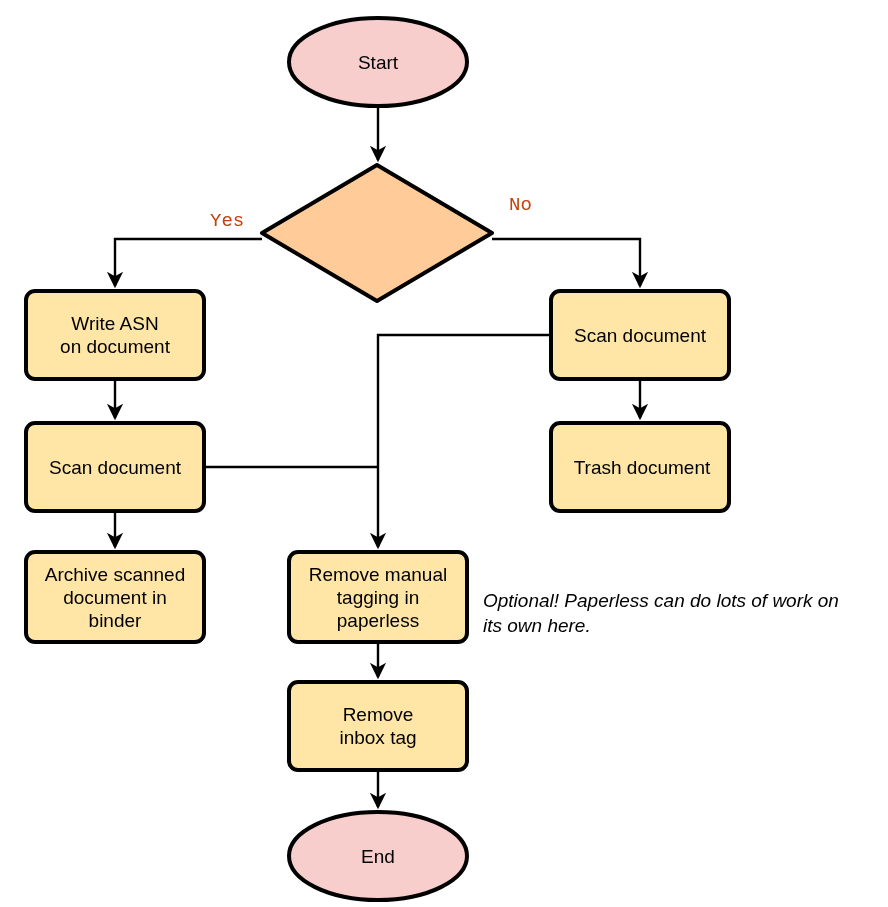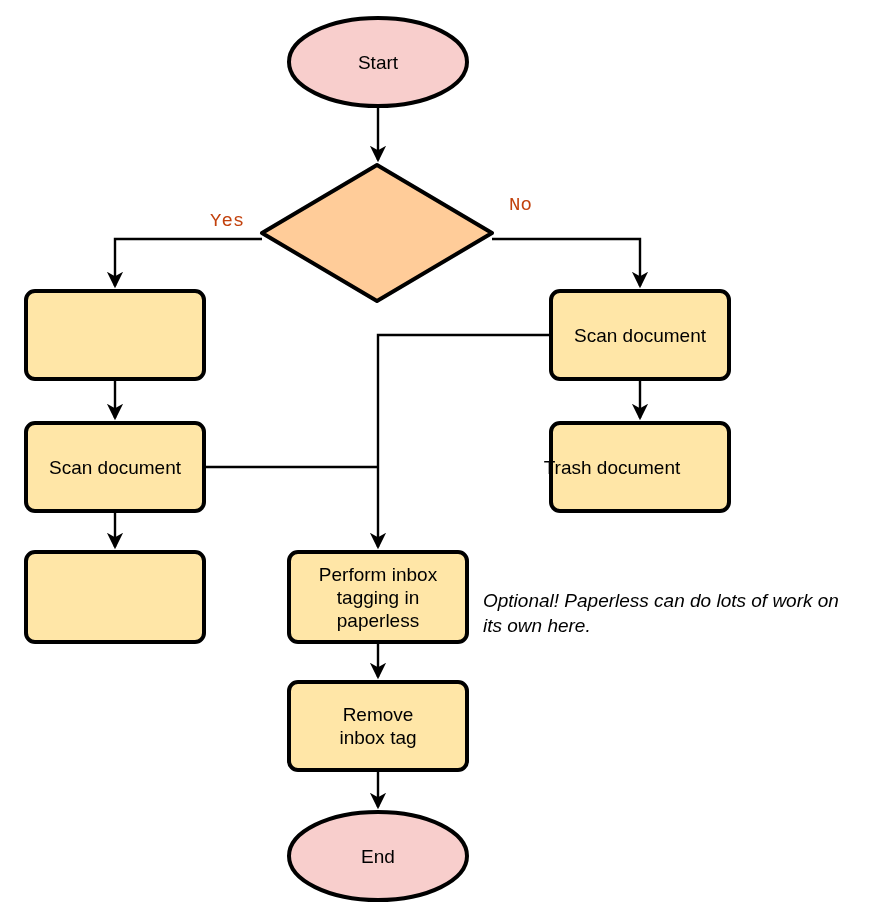--- a/index.html
+++ b/index.html
@@ -113,29 +113,34 @@
 
       <rect x="289" y="682" width="178" height="88" rx="9" ry="9" fill="#ffe6a7" stroke="#000000" stroke-width="4"></rect>
 
       <ellipse cx="378" cy="856" rx="89" ry="44" fill="#f8cecc" stroke="#000000" stroke-width="4"></ellipse>
     </g>
   </svg>
 
   <div class="node-label" style="left:289px; top:18px; width:178px; height:88px;">Start</div>
 
 
+  <div class="node-label" style="left:26px; top:291px; width:178px; height:88px;">Write ASN
+on document</div>
 
   <div class="node-label" style="left:26px; top:423px; width:178px; height:88px;">Scan document</div>
 
+  <div class="node-label" style="left:24px; top:552px; width:182px; height:90px;">Archive scanned
+document in
+binder</div>
 
   <div class="node-label" style="left:551px; top:291px; width:178px; height:88px;">Scan document</div>
 
-  <div class="node-label" style="left:523px; top:423px; width:178px; height:88px;">Trash document</div>
+  <div class="node-label" style="left:553px; top:423px; width:178px; height:88px;">Trash document</div>
 
-  <div class="node-label" style="left:288px; top:552px; width:180px; height:90px;">Perform inbox
+  <div class="node-label" style="left:288px; top:552px; width:180px; height:90px;">Remove manual
 tagging in
 paperless</div>
 
   <div class="node-label" style="left:289px; top:812px; width:178px; height:88px;">End</div>
 
   <div class="node-label" style="left:289px; top:682px; width:178px; height:88px;">Remove
 inbox tag</div>
 
   <div class="edge-label" style="left:210px; top:210px;">Yes</div>
 

